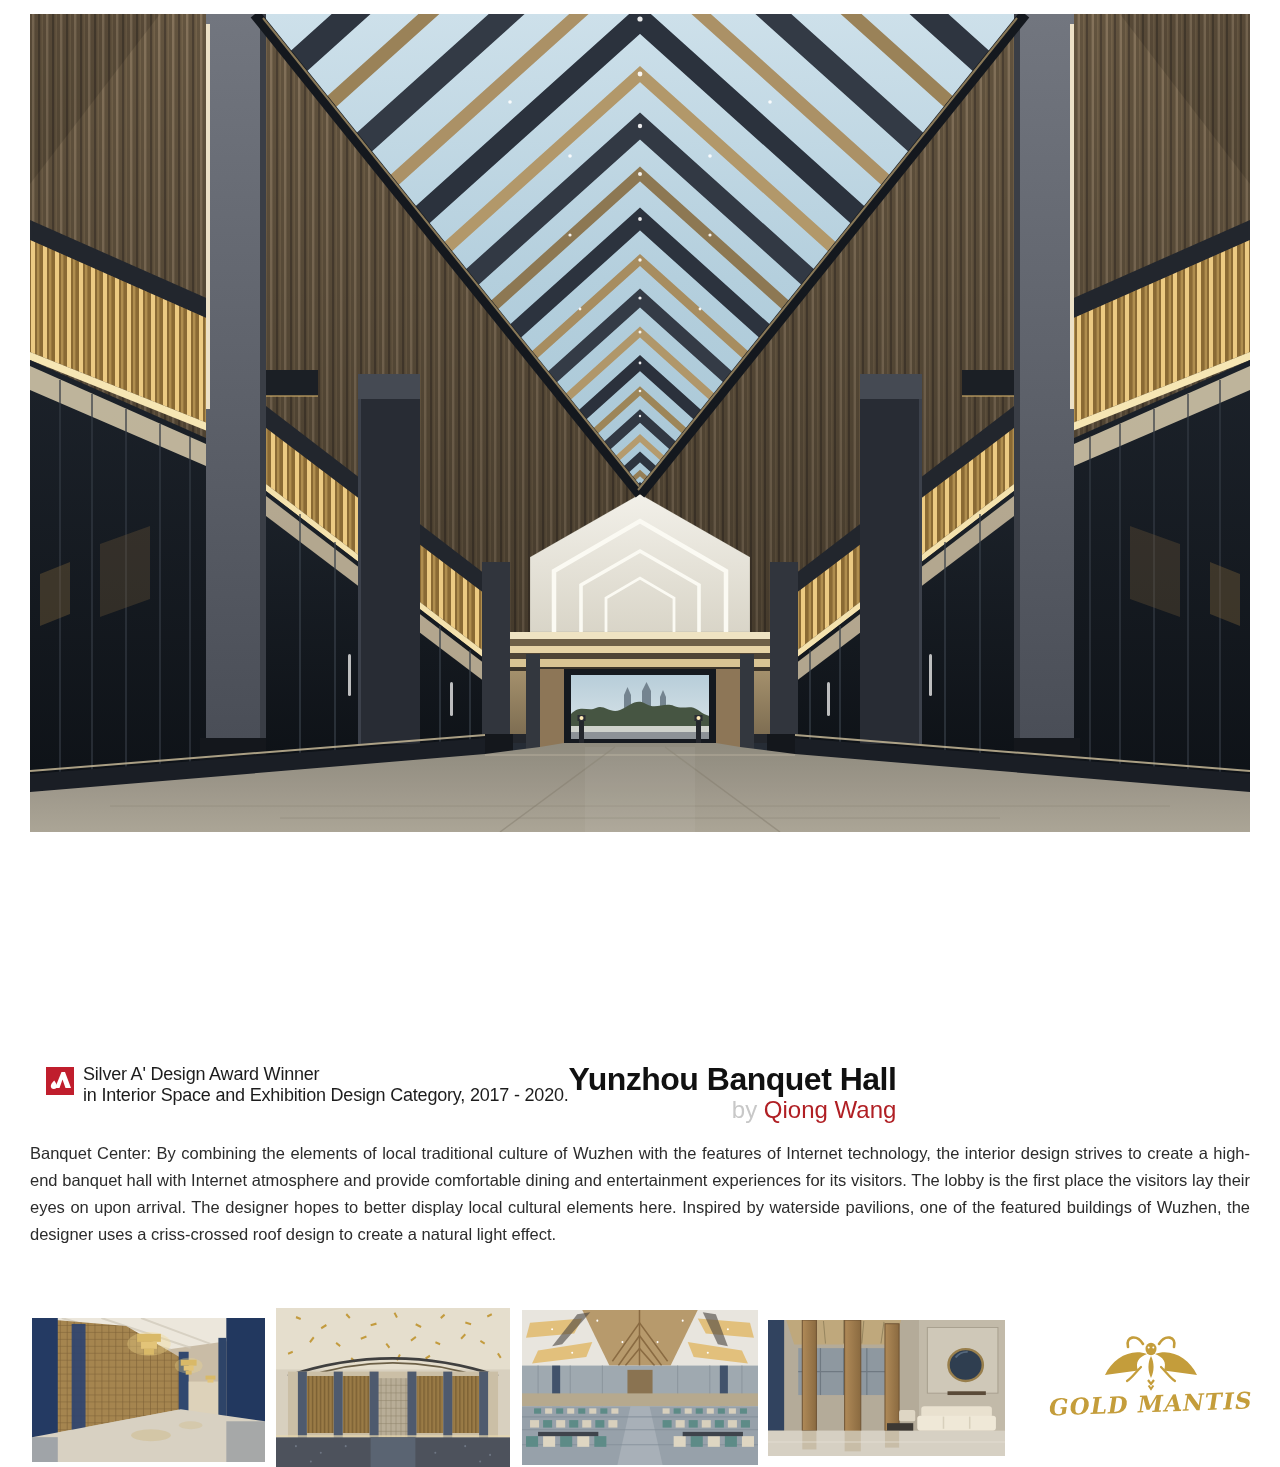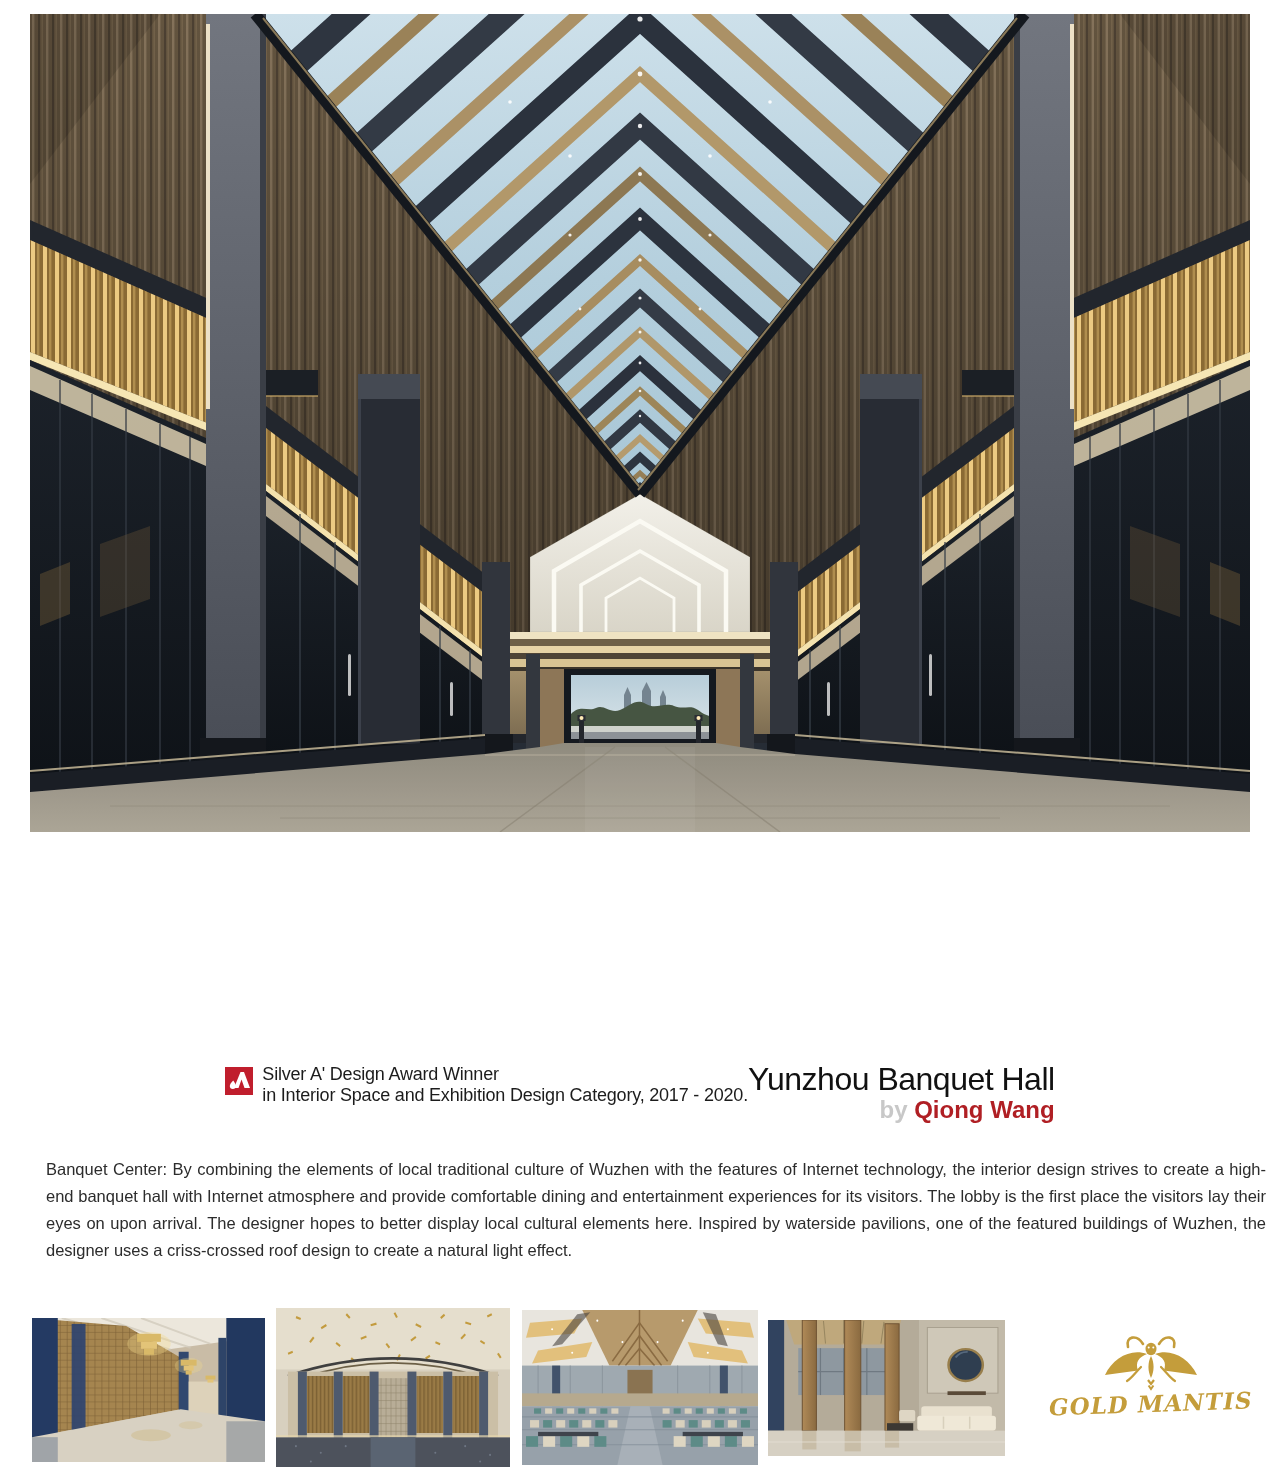--- a/index.html
+++ b/index.html
@@ -4,30 +4,30 @@
 <style>
   :root{
     --accent-red:#b01f24; --badge-red:#c01e2d; --gold:#c49d3b; --muted:#c6c6c6;
   }
   *{box-sizing:border-box}
   html,body{margin:0;padding:0;background:#fff}
   body{font-family:"Liberation Sans",sans-serif;color:#222}
   .page{position:relative;width:1280px;height:1467px;background:#fff;overflow:hidden;margin:0 auto}
   .hero{position:absolute;left:30px;top:14px;width:1220px;height:818px;margin:0;background:#2a303a}
   .hero svg{display:block;width:100%;height:100%}
-  .meta-row{position:absolute;left:30px;top:1064px;width:1220px;display:flex;justify-content:center;align-items:flex-start}
+  .meta-row{position:absolute;left:46px;top:1064px;width:1220px;display:flex;justify-content:flex-start;align-items:flex-start}
   .award{display:flex;gap:9px;align-items:flex-start}
   .badge{width:28px;height:28px;background:var(--badge-red);flex:0 0 auto;margin-top:3px}
   .award-text{font-size:18px;line-height:21px;color:#1c1c1c;letter-spacing:-0.2px}
   .title-block{text-align:right;margin-top:-2px}
-  .project-title{margin:0;font-size:32px;line-height:34px;font-weight:normal;color:#111;letter-spacing:-0.5px}
-  .byline{font-size:24px;line-height:27px;font-weight:bold}
+  .project-title{margin:0;font-size:32px;line-height:34px;font-weight:bold;color:#111;letter-spacing:-0.5px}
+  .byline{font-size:24px;line-height:27px;font-weight:normal}
   .by{color:var(--muted)}
   .designer{color:var(--accent-red)}
-  .description{position:absolute;left:30px;top:1140px;width:1220px;margin:16px;font-size:16.5px;line-height:27px;color:#2c2c2c;text-align:justify}
+  .description{position:absolute;left:30px;top:1140px;width:1220px;margin:0;font-size:16.5px;line-height:27px;color:#2c2c2c;text-align:justify}
   .thumb{position:absolute;margin:0;padding:0;cursor:pointer}
   .thumb svg{display:block;width:100%;height:100%}
   .t1{left:32px;top:1318px;width:233px;height:144px}
   .t2{left:276px;top:1308px;width:234px;height:159px}
   .t3{left:522px;top:1310px;width:236px;height:155px}
   .t4{left:768px;top:1320px;width:237px;height:136px}
   .brand-logo{position:absolute;left:1046px;top:1328px;width:210px;height:104px}
   .brand-logo svg{display:block;width:100%;height:100%}
   .gold-fill{fill:var(--gold)}
   .gold-stroke{stroke:var(--gold)}

